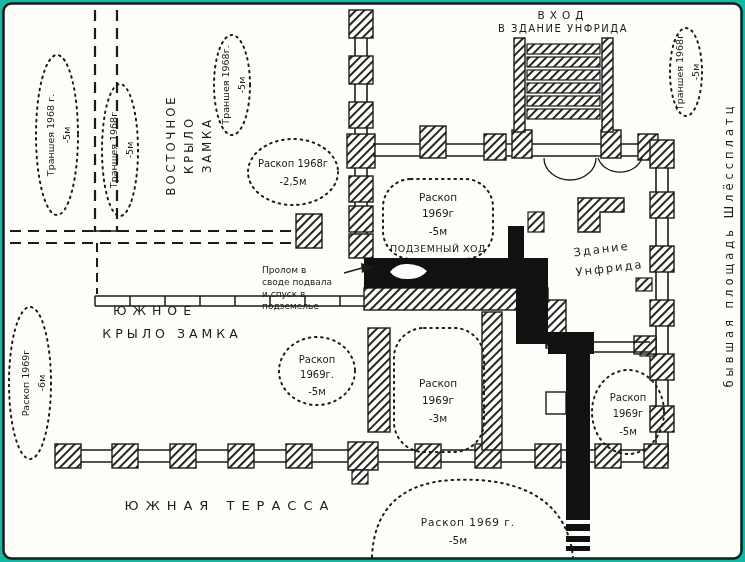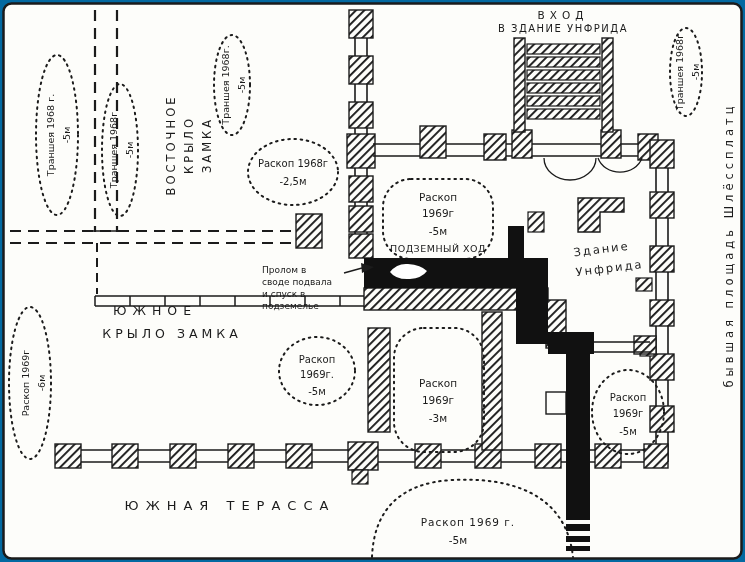--- a/index.html
+++ b/index.html
@@ -1,16 +1,16 @@
 <!DOCTYPE html>
 <html><head>
 <meta charset="utf-8">
 <style>
   html,body { margin:0; padding:0; background:#ffffff; }
-  .figure { width:745px; height:562px; position:relative; background:#0369a1; overflow:hidden; }
+  .figure { width:745px; height:562px; position:relative; background:#14b8a6; overflow:hidden; }
   svg { display:block; }
   .dbl  { stroke:#1b1b1b; stroke-width:1.6; fill:none; }
   .thin { stroke:#1b1b1b; stroke-width:1.3; fill:none; }
   .dash { stroke:#1b1b1b; stroke-width:2.2; stroke-dasharray:11 7; fill:none; }
   .dash2{ stroke:#1b1b1b; stroke-width:2;   stroke-dasharray:9 6;  fill:none; }
   .dot  { stroke:#1b1b1b; stroke-width:2; stroke-dasharray:1.6 4.6; stroke-linecap:round; fill:none; }
   .tick { stroke:#1b1b1b; stroke-width:1.5; }
   .txt  { fill:#1b1b1b; font-family:"DejaVu Sans", sans-serif; }
 </style>
 </head>

